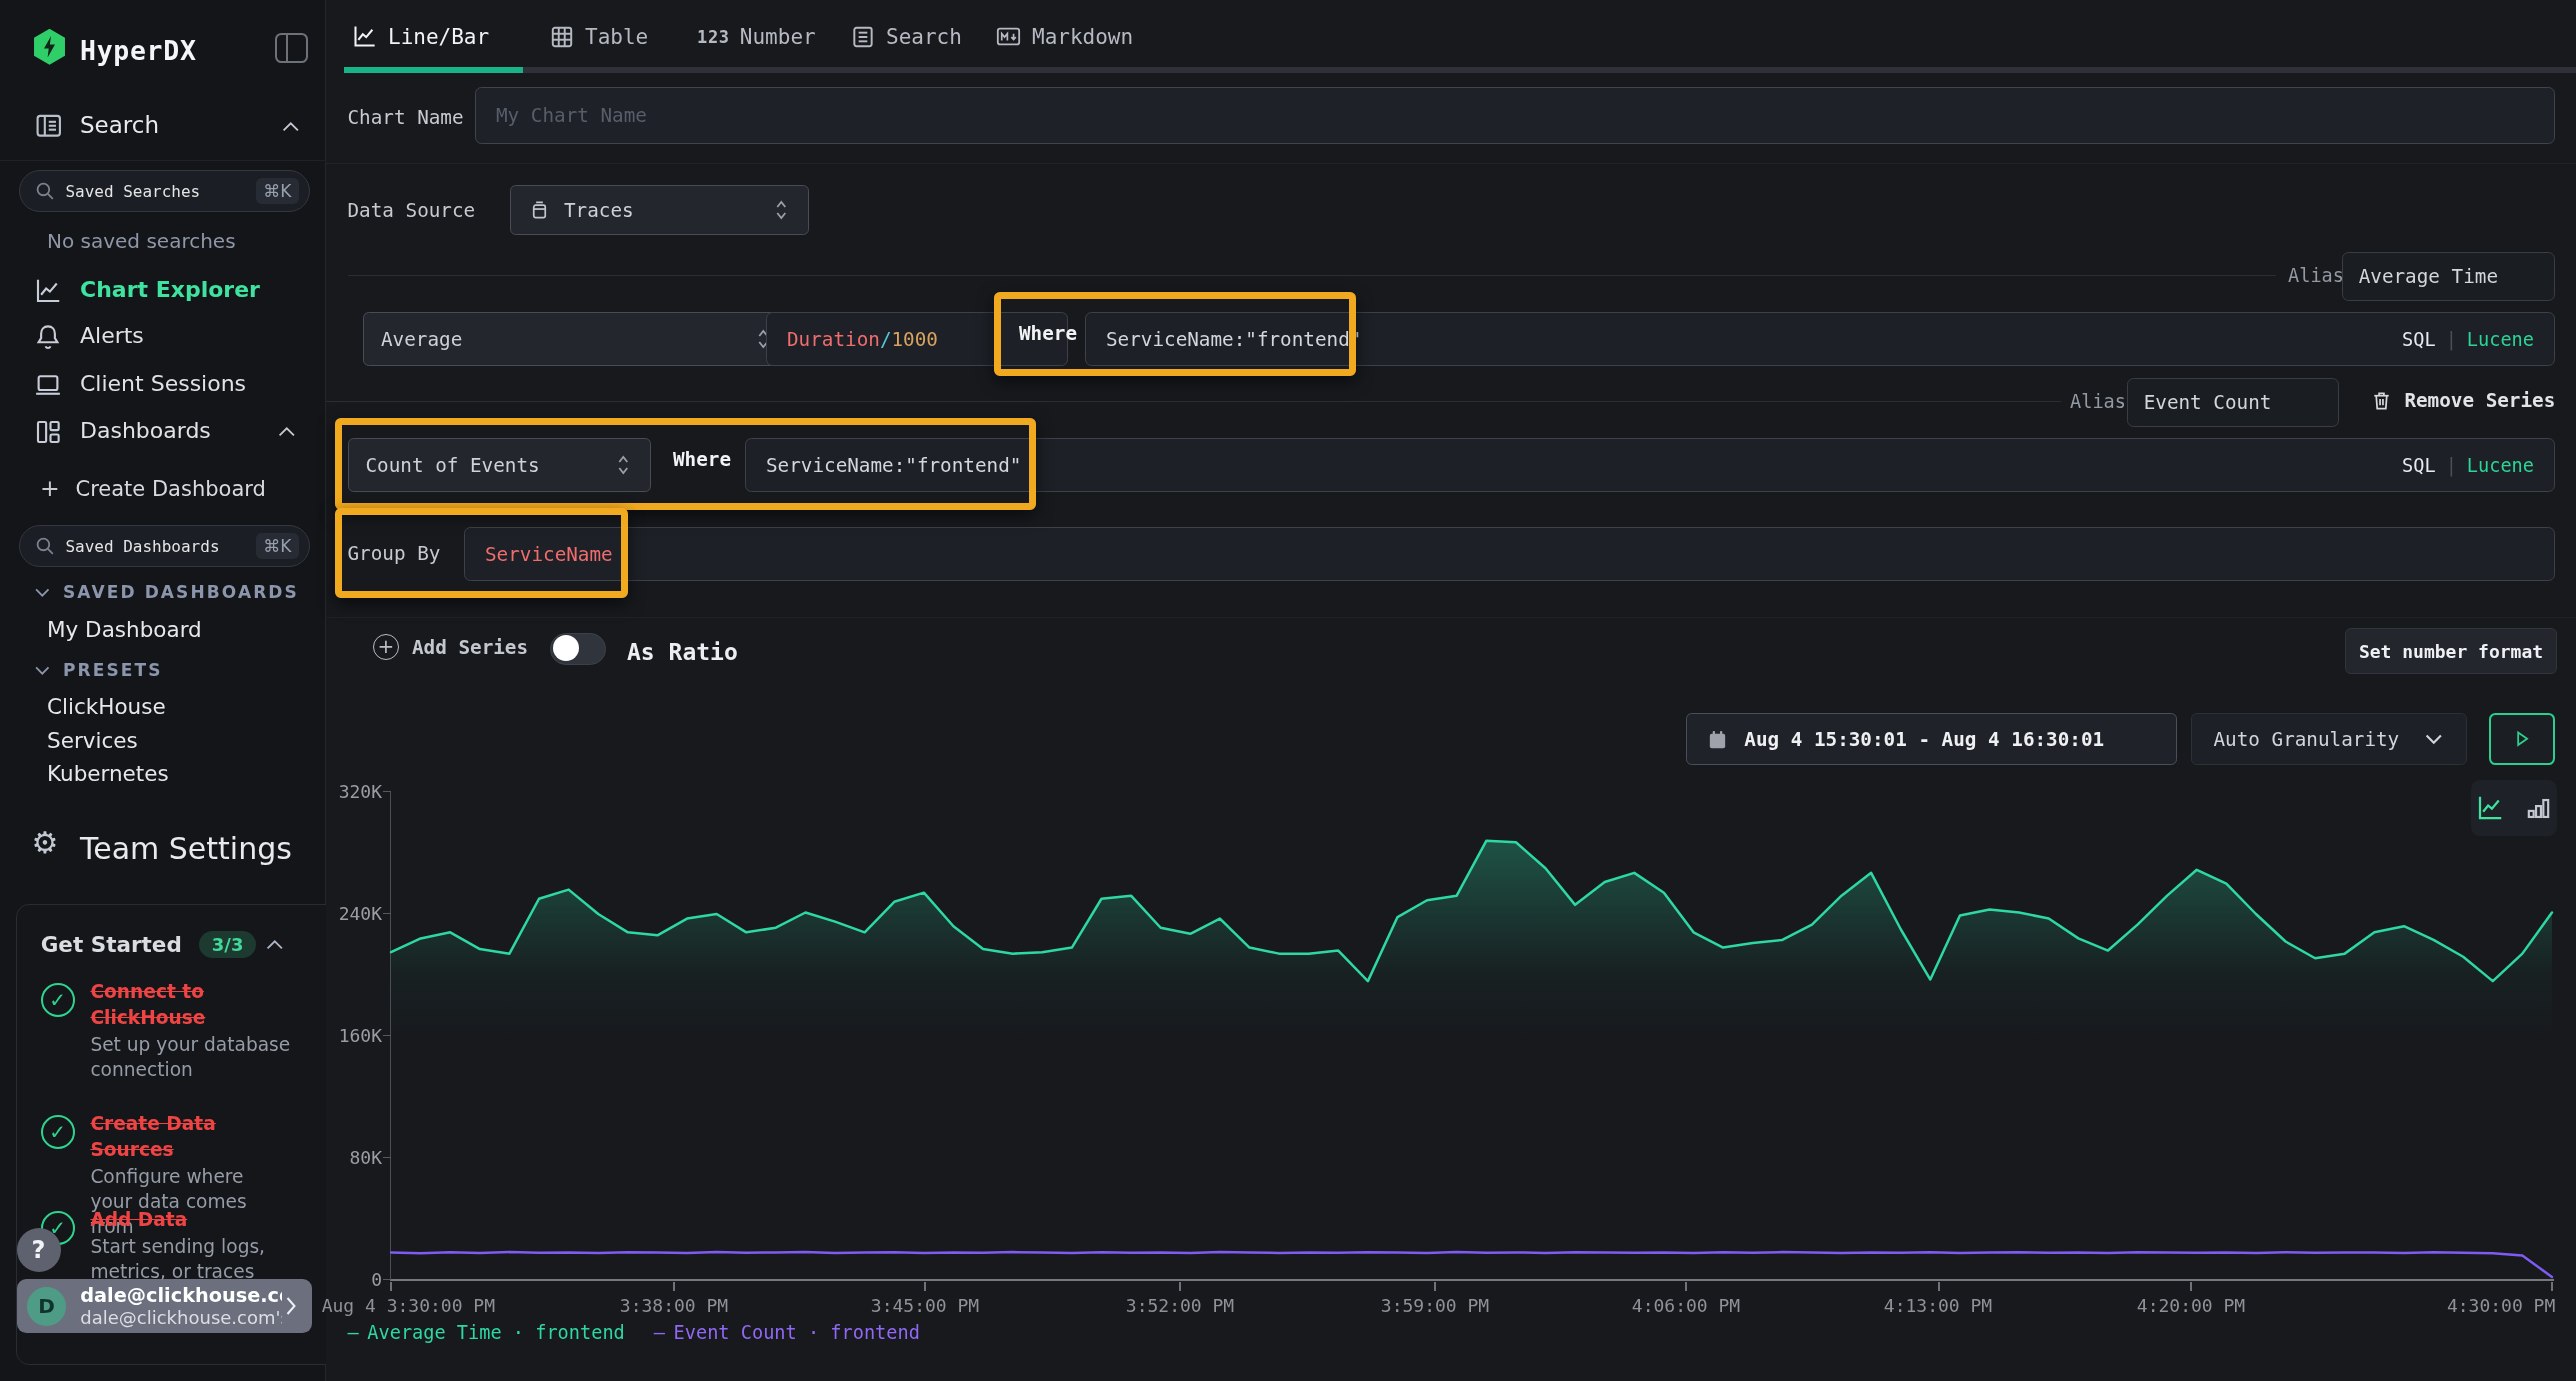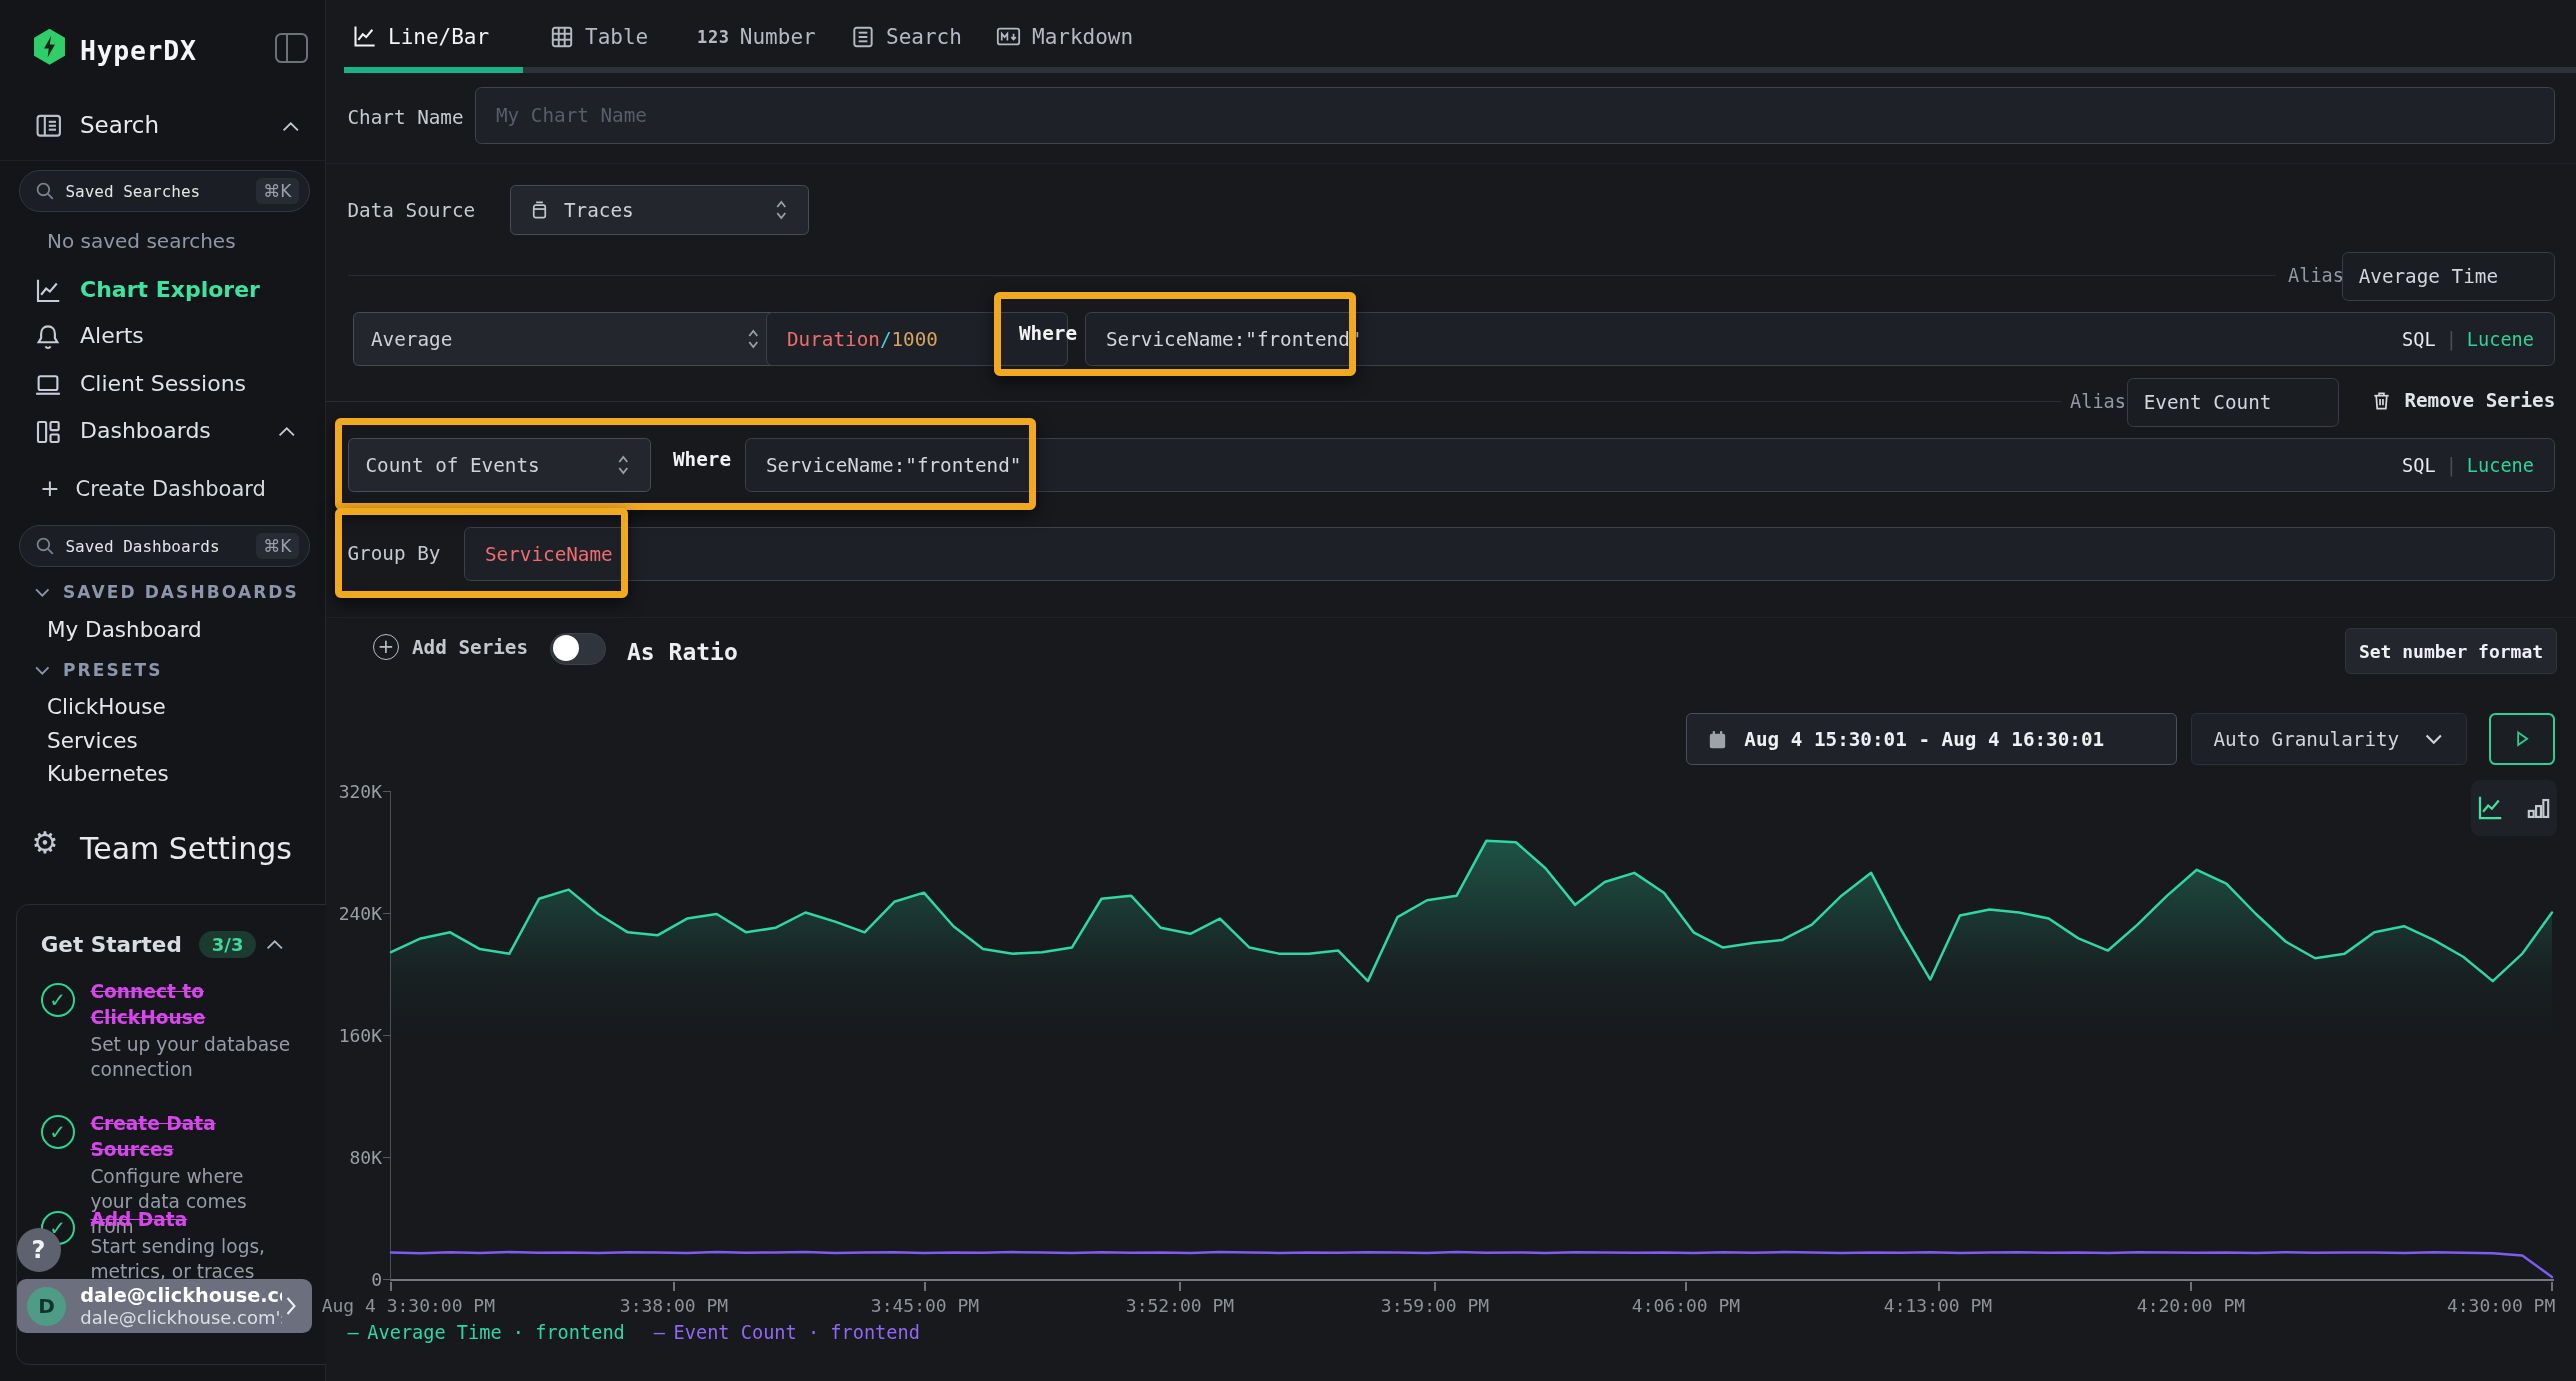--- a/index.html
+++ b/index.html
@@ -46,21 +46,21 @@
   .team-settings .gear{position:absolute;left:31.5px;top:1.4px;font-size:30px;color:#c3c8d2;}
   .team-settings .lbl{position:absolute;left:80px;top:7.2px;font-size:30px;color:#e8eaee;}
 
   .gs-card{position:absolute;left:15.7px;top:904px;width:340px;height:461px;border:1.4px solid #282c33;border-radius:13px;background:#141warn619;background:#14161a;}
   .gs-head{position:absolute;left:24px;top:26px;width:245px;display:flex;align-items:center;}
   .gs-title{font-size:21.5px;font-weight:bold;color:#d9dce1;}
   .gs-badge{margin-left:17px;background:#1d3a30;color:#40d89b;font-size:18px;font-weight:bold;border-radius:15.7px;padding:2.9px 13px;}
   .gs-chevron{margin-left:auto;}
   .gs-item{position:absolute;left:24px;width:250px;display:flex;gap:15.7px;}
   .gs-check{flex:0 0 auto;width:34px;height:34px;border:2.1px solid #2dd48e;border-radius:50%;color:#2dd48e;font-size:20px;display:flex;align-items:center;justify-content:center;margin-top:4.3px;}
-  .gs-item .tt{font-size:18.6px;font-weight:bold;color:#d946ef;text-decoration:line-through;line-height:1.38;}
+  .gs-item .tt{font-size:18.6px;font-weight:bold;color:#ef4444;text-decoration:line-through;line-height:1.38;}
   .gs-item .dd{font-size:18.6px;color:#969ca7;line-height:1.35;margin-top:1.4px;}
   .gs-body{width:200px;}
 
   .help-btn{position:absolute;left:16.5px;top:1228px;width:44px;height:44px;border-radius:50%;background:#5e626e;color:#f2f3f6;font-size:24px;font-weight:bold;display:flex;align-items:center;justify-content:center;cursor:pointer;z-index:5;}
   .user-card{position:absolute;left:17px;top:1279px;width:295px;height:54px;background:rgba(116,120,135,0.92);border-radius:9.3px;z-index:6;display:flex;align-items:center;padding:0 13px 0 10px;cursor:pointer;}
   .user-avatar{width:39px;height:39px;border-radius:50%;background:#4e9c86;color:#11342a;font-weight:bold;font-size:20px;display:flex;align-items:center;justify-content:center;}
   .user-meta{margin-left:14.3px;flex:1;overflow:hidden;}
   .user-name{font-size:19.3px;font-weight:bold;color:#ffffff;white-space:nowrap;}
   .user-sub{font-size:18px;color:#dcdee4;white-space:nowrap;}
 
@@ -329,21 +329,21 @@
           <polyline points="4,15 8,20 12,15"></polyline>
         </svg>
     </div>
 
     <div class="hr-seg" style="left:21.5px;top:275px;width:1928px"></div>
     <div class="alias-label" style="left:1962px;top:265px">Alias</div>
     <div class="inputbox" style="left:2016px;top:252px;width:213px;height:49px;background:#1a1d22;border-color:#383d46;padding:0 15.7px">
       <span>Average Time</span>
     </div>
 
-    <div class="selectbox" style="left:27px;top:312px;width:428px;height:54px">
+    <div class="selectbox" style="left:37px;top:312px;width:428px;height:54px">
       <span>Average</span>
       <svg class="updown" width="18.6" height="24" viewBox="0 0 16 24" fill="none" stroke="#9aa0ab" stroke-width="1.8">
           <polyline points="4,9 8,4 12,9"></polyline>
           <polyline points="4,15 8,20 12,15"></polyline>
         </svg>
     </div>
     <div class="inputbox" style="left:440px;top:312px;width:302px;height:54px;background:#1d2026;border-color:#3c414a">
       <span class="code-red">Duration</span>
         <span class="code-cyan">/</span>
         <span class="code-orange">1000</span>

